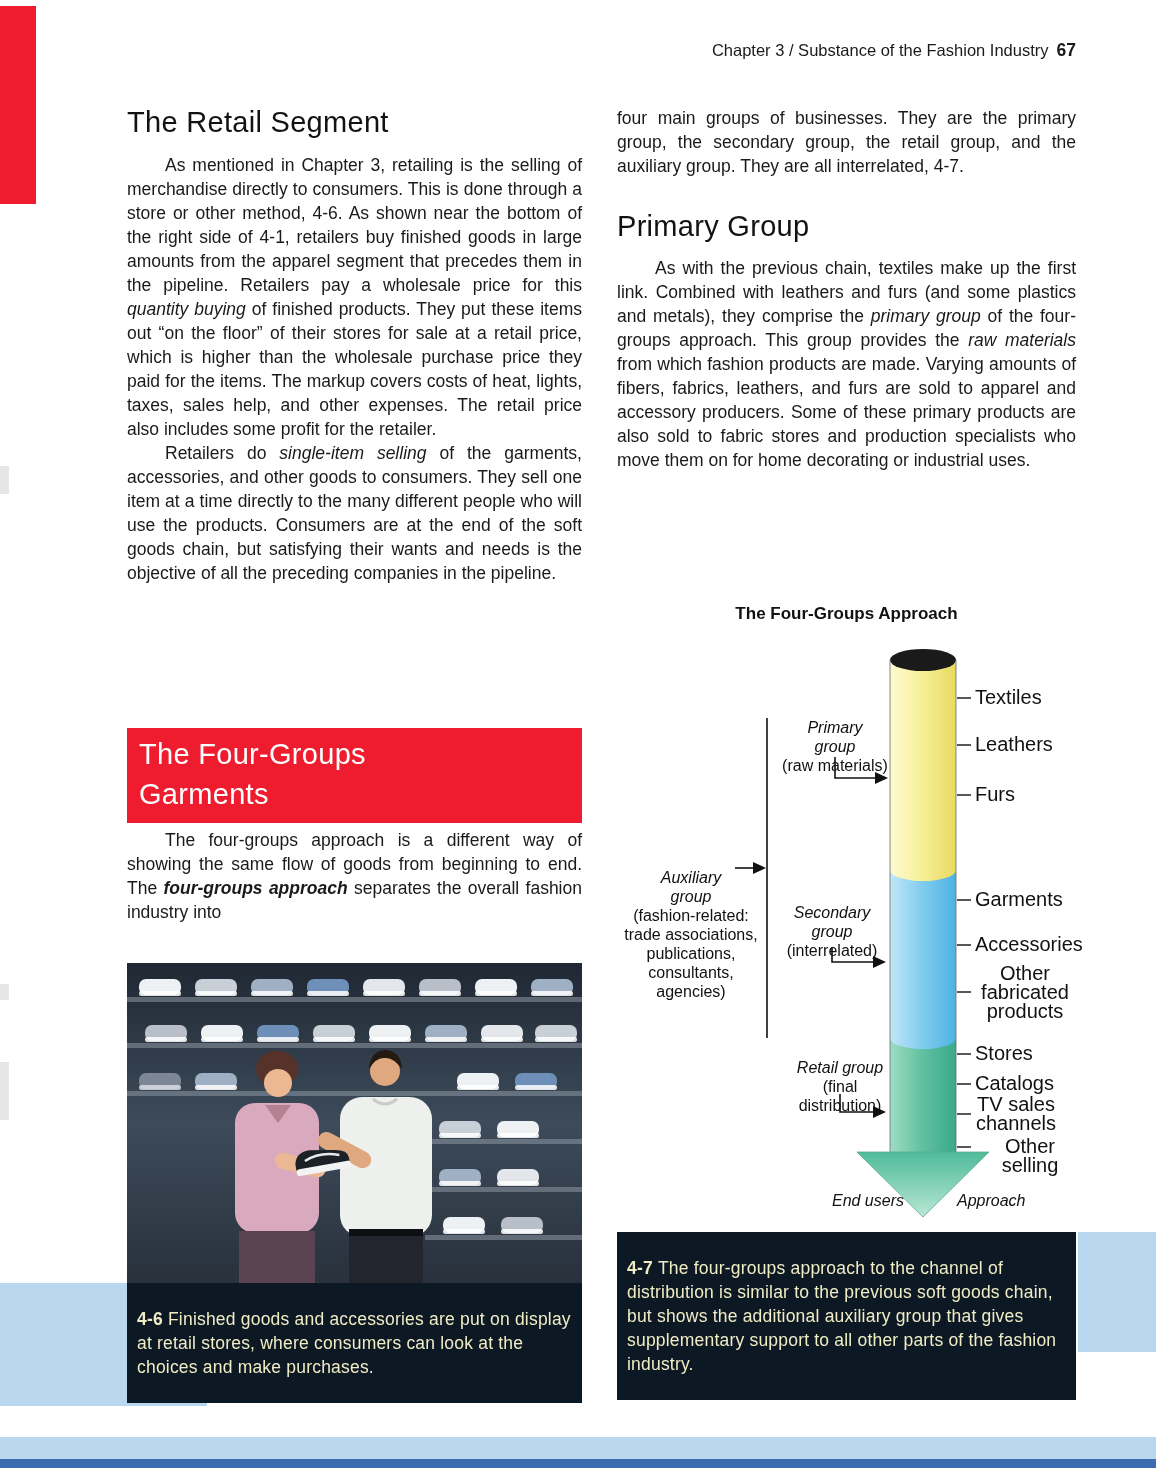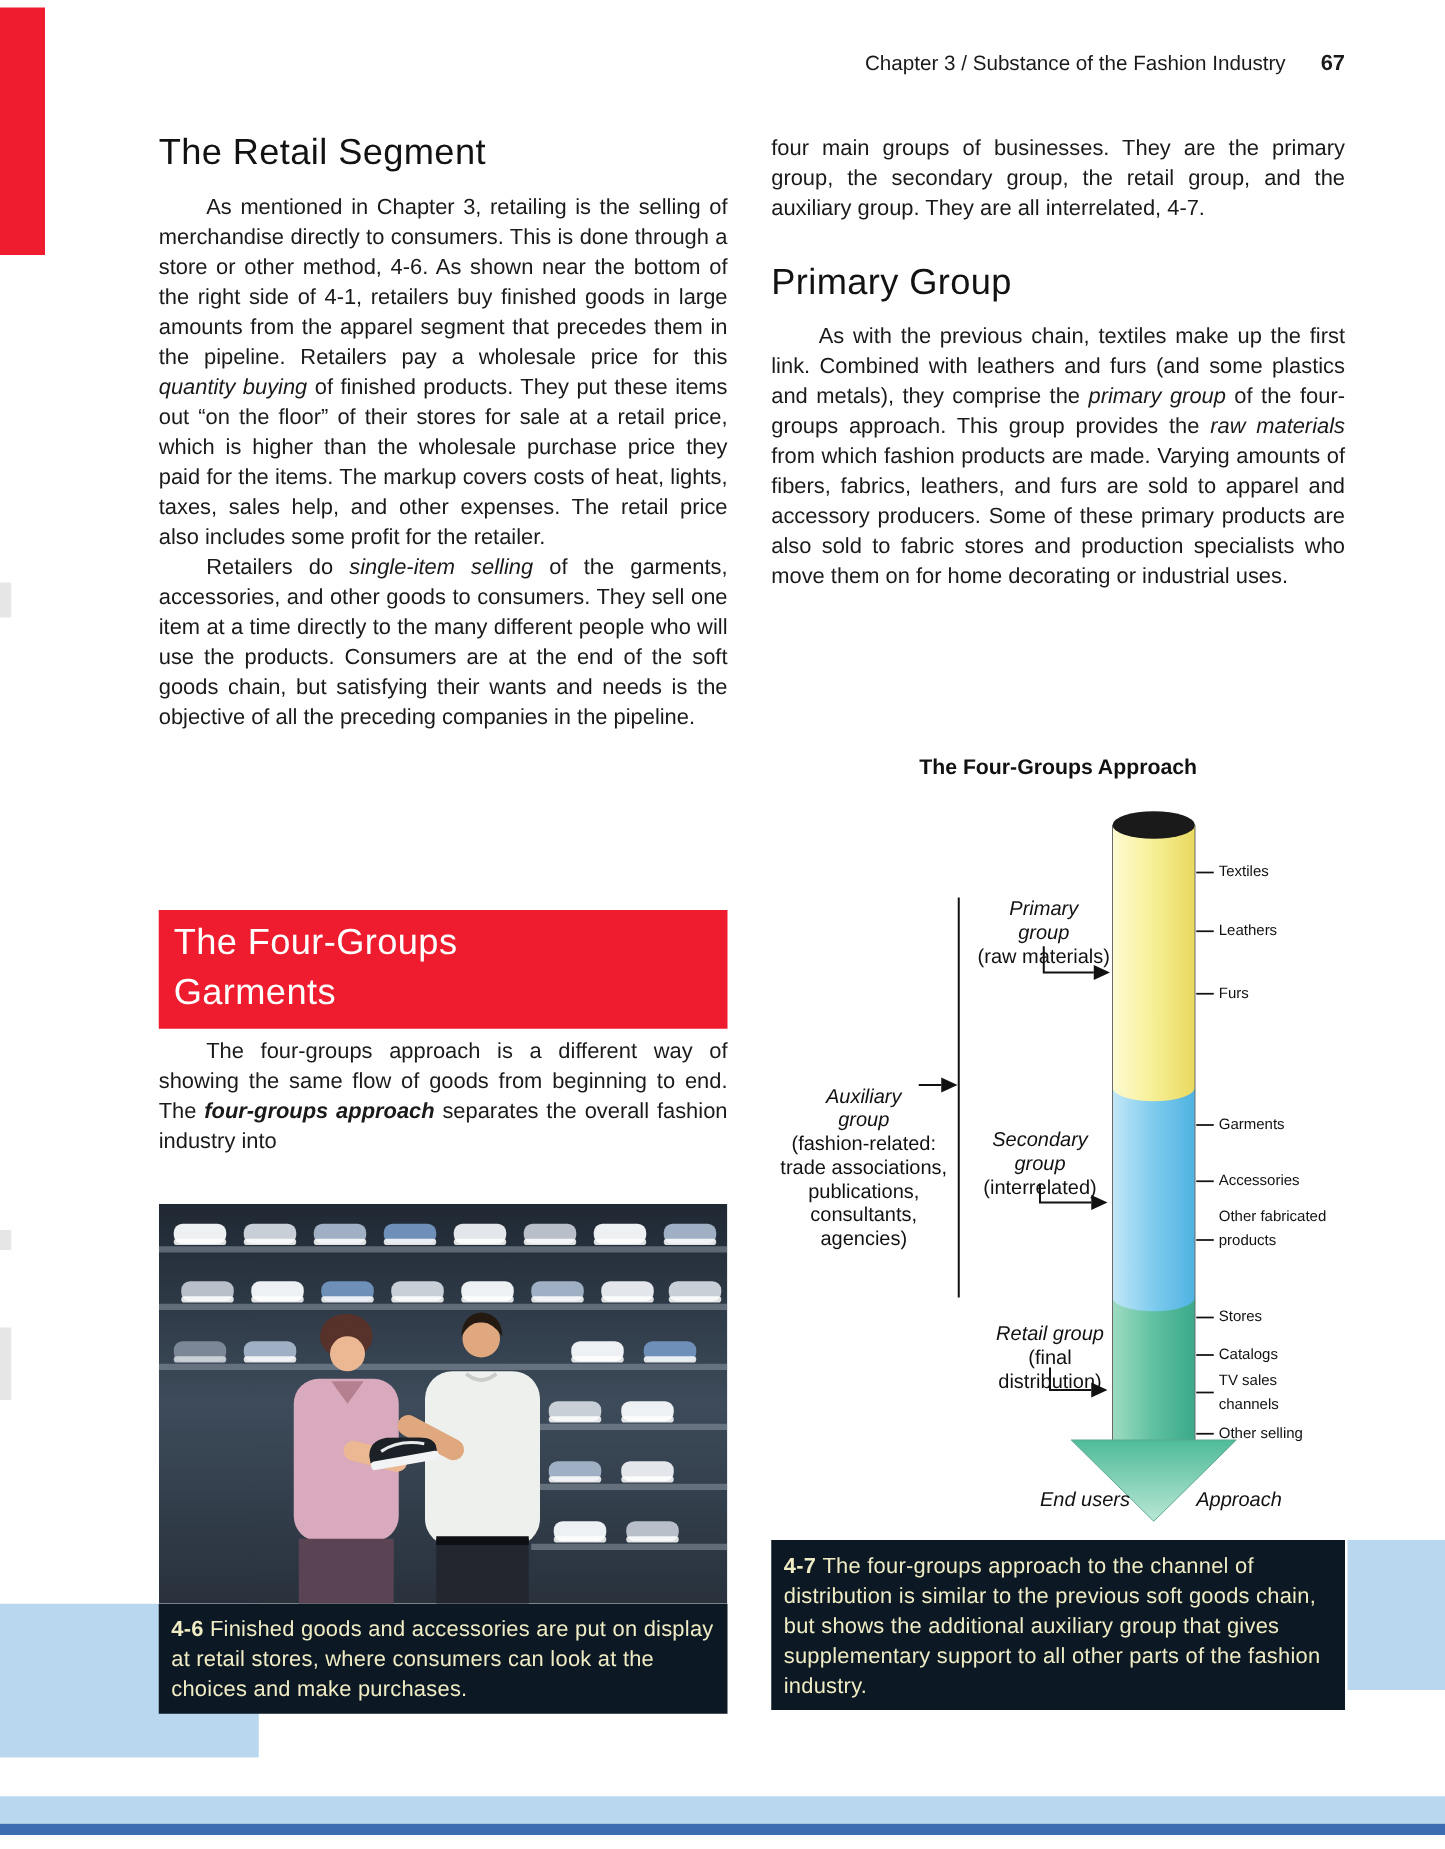--- a/index.html
+++ b/index.html
@@ -9,47 +9,47 @@
   
   .corner-bar { position:absolute; left:0; top:6px; width:36px; height:198px; background:#ee1c2e; }
   .edge-tab { position:absolute; left:0; width:9px; background:#e6e6e6; }
   .bl-block { position:absolute; left:0; top:1283px; width:207px; height:123px; background:#b9d7ee; }
   .br-block { position:absolute; right:0; top:1232px; width:78px; height:120px; background:#b9d7ee; }
   .bottom-strip { position:absolute; left:0; top:1437px; width:1156px; height:22px; background:#b9d7ee; }
   .bottom-line { position:absolute; left:0; top:1459px; width:1156px; height:9px; background:#3d6cb3; }
 
   
   .header { position:absolute; top:40px; right:80px; font-size:16.5px; color:#1a1a1a; }
-  .header .pagenum { font-weight:bold; font-size:17.5px; margin-left:28px; }
+  .header .pagenum { font-weight:bold; font-size:17.5px; margin-left:8px; }
 
   
   .col-left { position:absolute; left:127px; top:106px; width:455px; }
   .col-right { position:absolute; left:617px; top:106px; width:459px; }
   h2.section { font-size:29px; font-weight:400; color:#121212; letter-spacing:.3px; }
   .col-left h2.section { margin-bottom:14px; }
   .col-right h2.section { margin-top:32px; margin-bottom:13px; }
   .body-text { font-size:17.5px; line-height:24px; text-align:justify; color:#1a1a1a; }
   p.indent { text-indent:38px; }
 
   .red-heading { position:absolute; left:127px; top:728px; width:455px; background:#ee1c2e; color:#ffffff; font-size:29px; line-height:40px; padding:6px 8px 9px 12px; letter-spacing:.3px; }
   .para3 { position:absolute; left:127px; top:828px; width:455px; }
 
   .photo { position:absolute; left:127px; top:963px; width:455px; height:320px; overflow:hidden; }
 
-  .caption { position:absolute; background:#0c1824; color:#f0ecc4; font-size:17.5px; line-height:24px; padding:8px 10px; letter-spacing:.2px; }
+  .caption { position:absolute; background:#0c1824; color:#f0ecc4; font-size:17.5px; line-height:24px; padding:24px 10px; letter-spacing:.2px; }
   .caption46 { left:127px; top:1283px; width:455px; z-index:3; }
   .caption47 { left:617px; top:1232px; width:459px; z-index:3; }
 
   
   .diagram { position:absolute; left:617px; top:600px; width:459px; height:635px; }
   .dg-title { position:absolute; left:0; top:4px; width:459px; text-align:center; font-weight:bold; font-size:17px; color:#111; }
   .dg-svg { position:absolute; left:0; top:0; }
   .dg-label { position:absolute; font-size:16px; line-height:19px; text-align:center; color:#111;margin-top:28px; }
   .dg-label .it { font-style:italic; }
-  .dg-item { position:absolute; font-size:12px; line-height:19px; color:#111; text-align:left; }
+  .dg-item { position:absolute; font-size:20px; line-height:19px; color:#111; text-align:center; }
   .dg-end { position:absolute; font-size:16px; font-style:italic; color:#111; }
 </style>
 </head>
 <body>
 
 <div class="page">
 
   <div class="corner-bar"></div>
   <div class="edge-tab" style="top:466px;height:28px;"></div>
   <div class="edge-tab" style="top:984px;height:16px;"></div>

